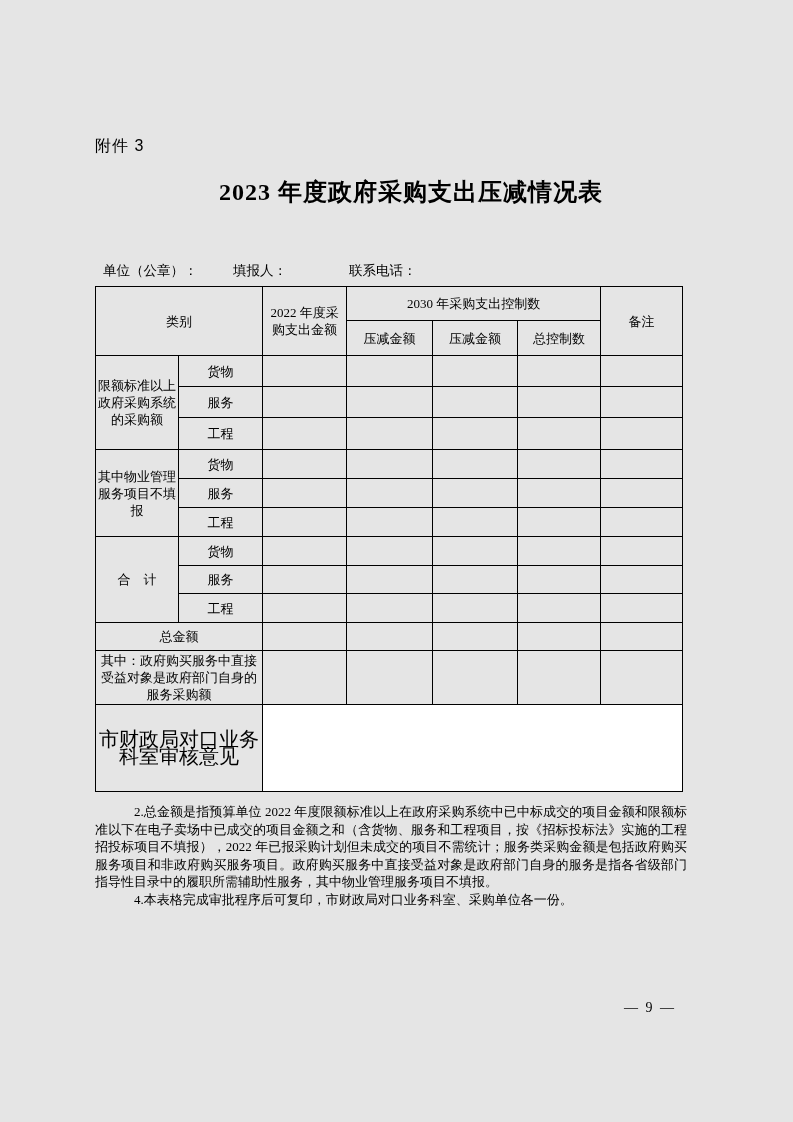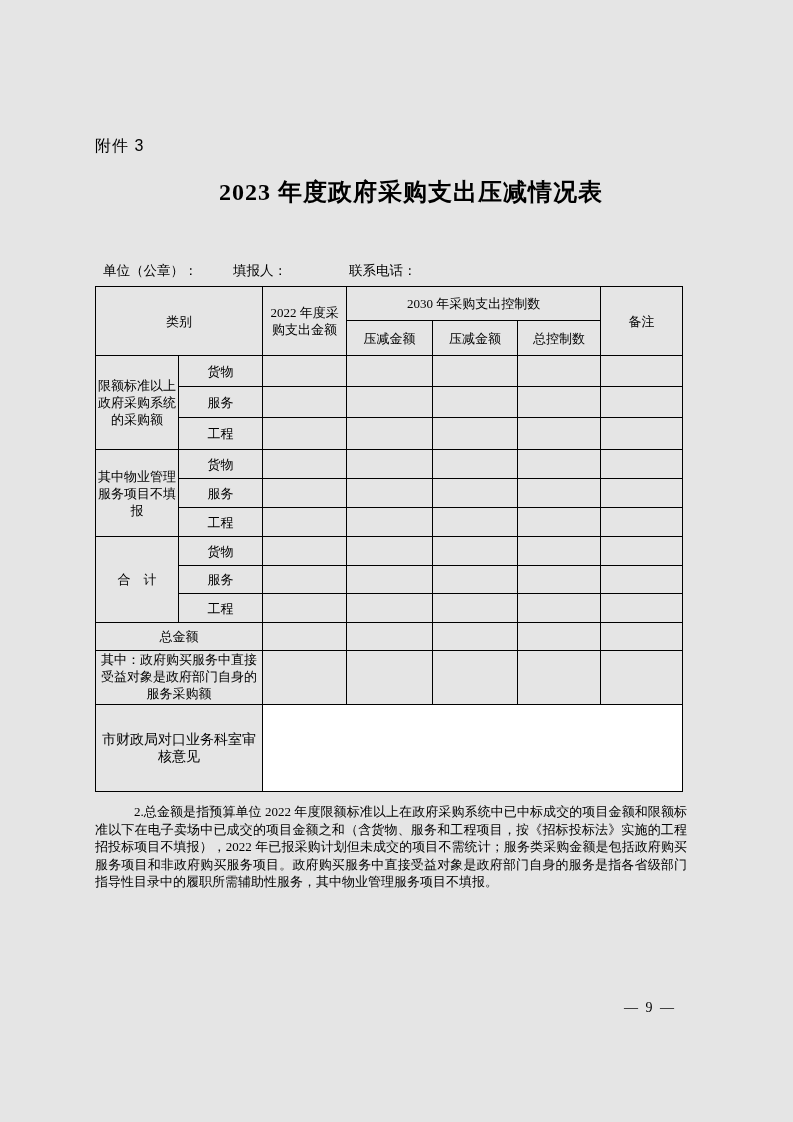--- a/index.html
+++ b/index.html
@@ -55,22 +55,22 @@
   table.form-table td, table.form-table th {
     border: 1px solid #000;
     text-align: center;
     vertical-align: middle;
     font-weight: normal;
     word-break: break-all;
     line-height: 17px;
     padding: 1px 2px;
   }
   td.group-cell { padding: 0 13px; }
-  td.wide-label { padding: 0 4px; font-family: Liberation Mono, monospace; }
-  td.review-label-cell { padding: 0 18px; font-size: 14px; line-height: 22px; }
+  td.wide-label { padding: 0 4px; }
+  td.review-label-cell { padding: 0 18px; font-size: 20px; line-height: 22px; }
   td.review-area { background: #fff; }
 
   .notes {
     position: absolute;
     left: 95px; top: 803px;
     width: 592px;
     font-size: 13px;
     line-height: 17.5px;
     text-align: justify;
     word-break: break-all;
@@ -223,17 +223,18 @@
 
       <tr style="height:87px">
         <td colspan="2" class="review-label-cell">市财政局对口业务科室审核意见</td>
         <td colspan="5" class="review-area"></td>
       </tr>
     </tbody>
   </table>
 
   <div class="notes">
     <p class="indented">2.总金额是指预算单位 2022 年度限额标准以上在政府采购系统中已中标成交的项目金额和限额标准以下在电子卖场中已成交的项目金额之和（含货物、服务和工程项目，按《招标投标法》实施的工程招投标项目不填报），2022 年已报采购计划但未成交的项目不需统计；服务类采购金额是包括政府购买服务项目和非政府购买服务项目。政府购买服务中直接受益对象是政府部门自身的服务是指各省级部门指导性目录中的履职所需辅助性服务，其中物业管理服务项目不填报。</p>
+    <p class="indented">4.本表格完成审批程序后可复印，市财政局对口业务科室、采购单位各一份。</p>
   </div>
 
   <div class="page-number">— 9 —</div>
 
 </div>
 
 </body></html>

